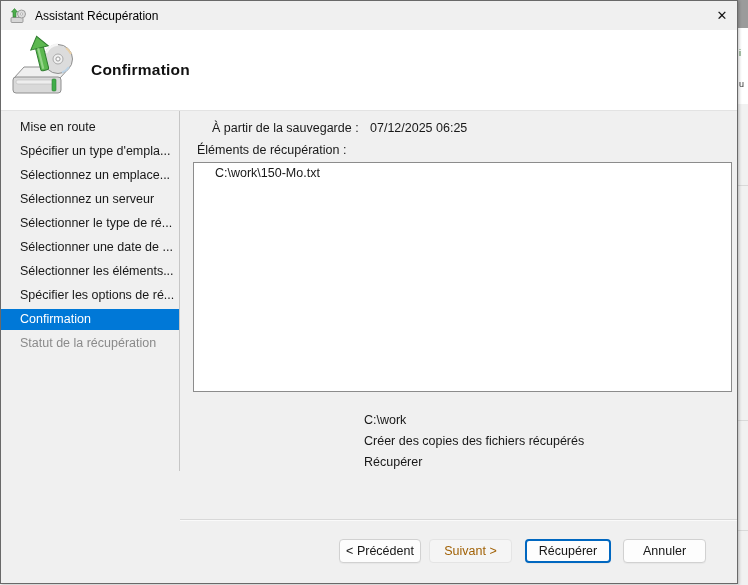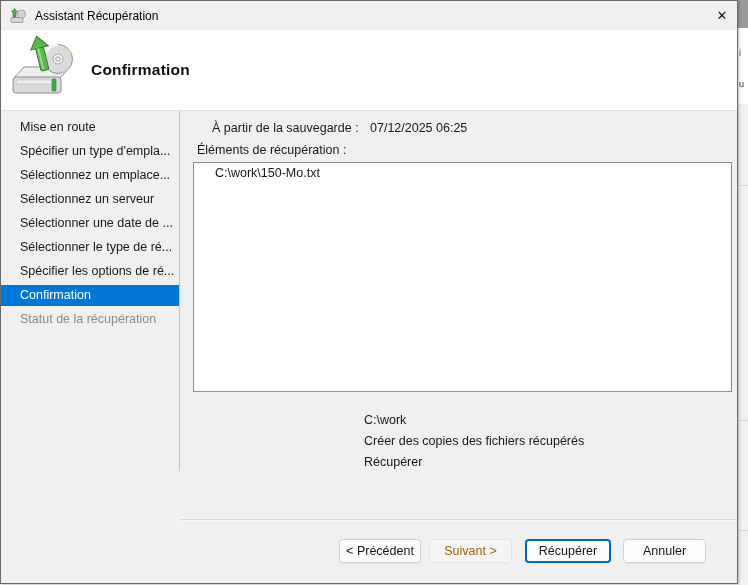--- a/index.html
+++ b/index.html
@@ -116,22 +116,23 @@
       <h1 class="page-title">Confirmation</h1>
     </div>
 
     <div class="main">
 
       <nav class="sidebar">
         <div class="step">Mise en route</div>
         <div class="step">Spécifier un type d'empla...</div>
         <div class="step">Sélectionnez un emplace...</div>
         <div class="step">Sélectionnez un serveur</div>
+        <div class="step">Sélectionner le type de ré...</div>
         <div class="step">Sélectionner une date de ...</div>
-        <div class="step">Sélectionner le type de ré...</div>
+        <div class="step">Sélectionner les éléments...</div>
         <div class="step">Spécifier les options de ré...</div>
         <div class="step sel">Confirmation</div>
         <div class="step dis">Statut de la récupération</div>
       </nav>
 
       <section class="content">
         <span class="lbl l-backup">À partir de la sauvegarde :</span>
         <span class="val v-backup">07/12/2025 06:25</span>
         <span class="lbl l-items">Éléments de récupération :</span>
 

